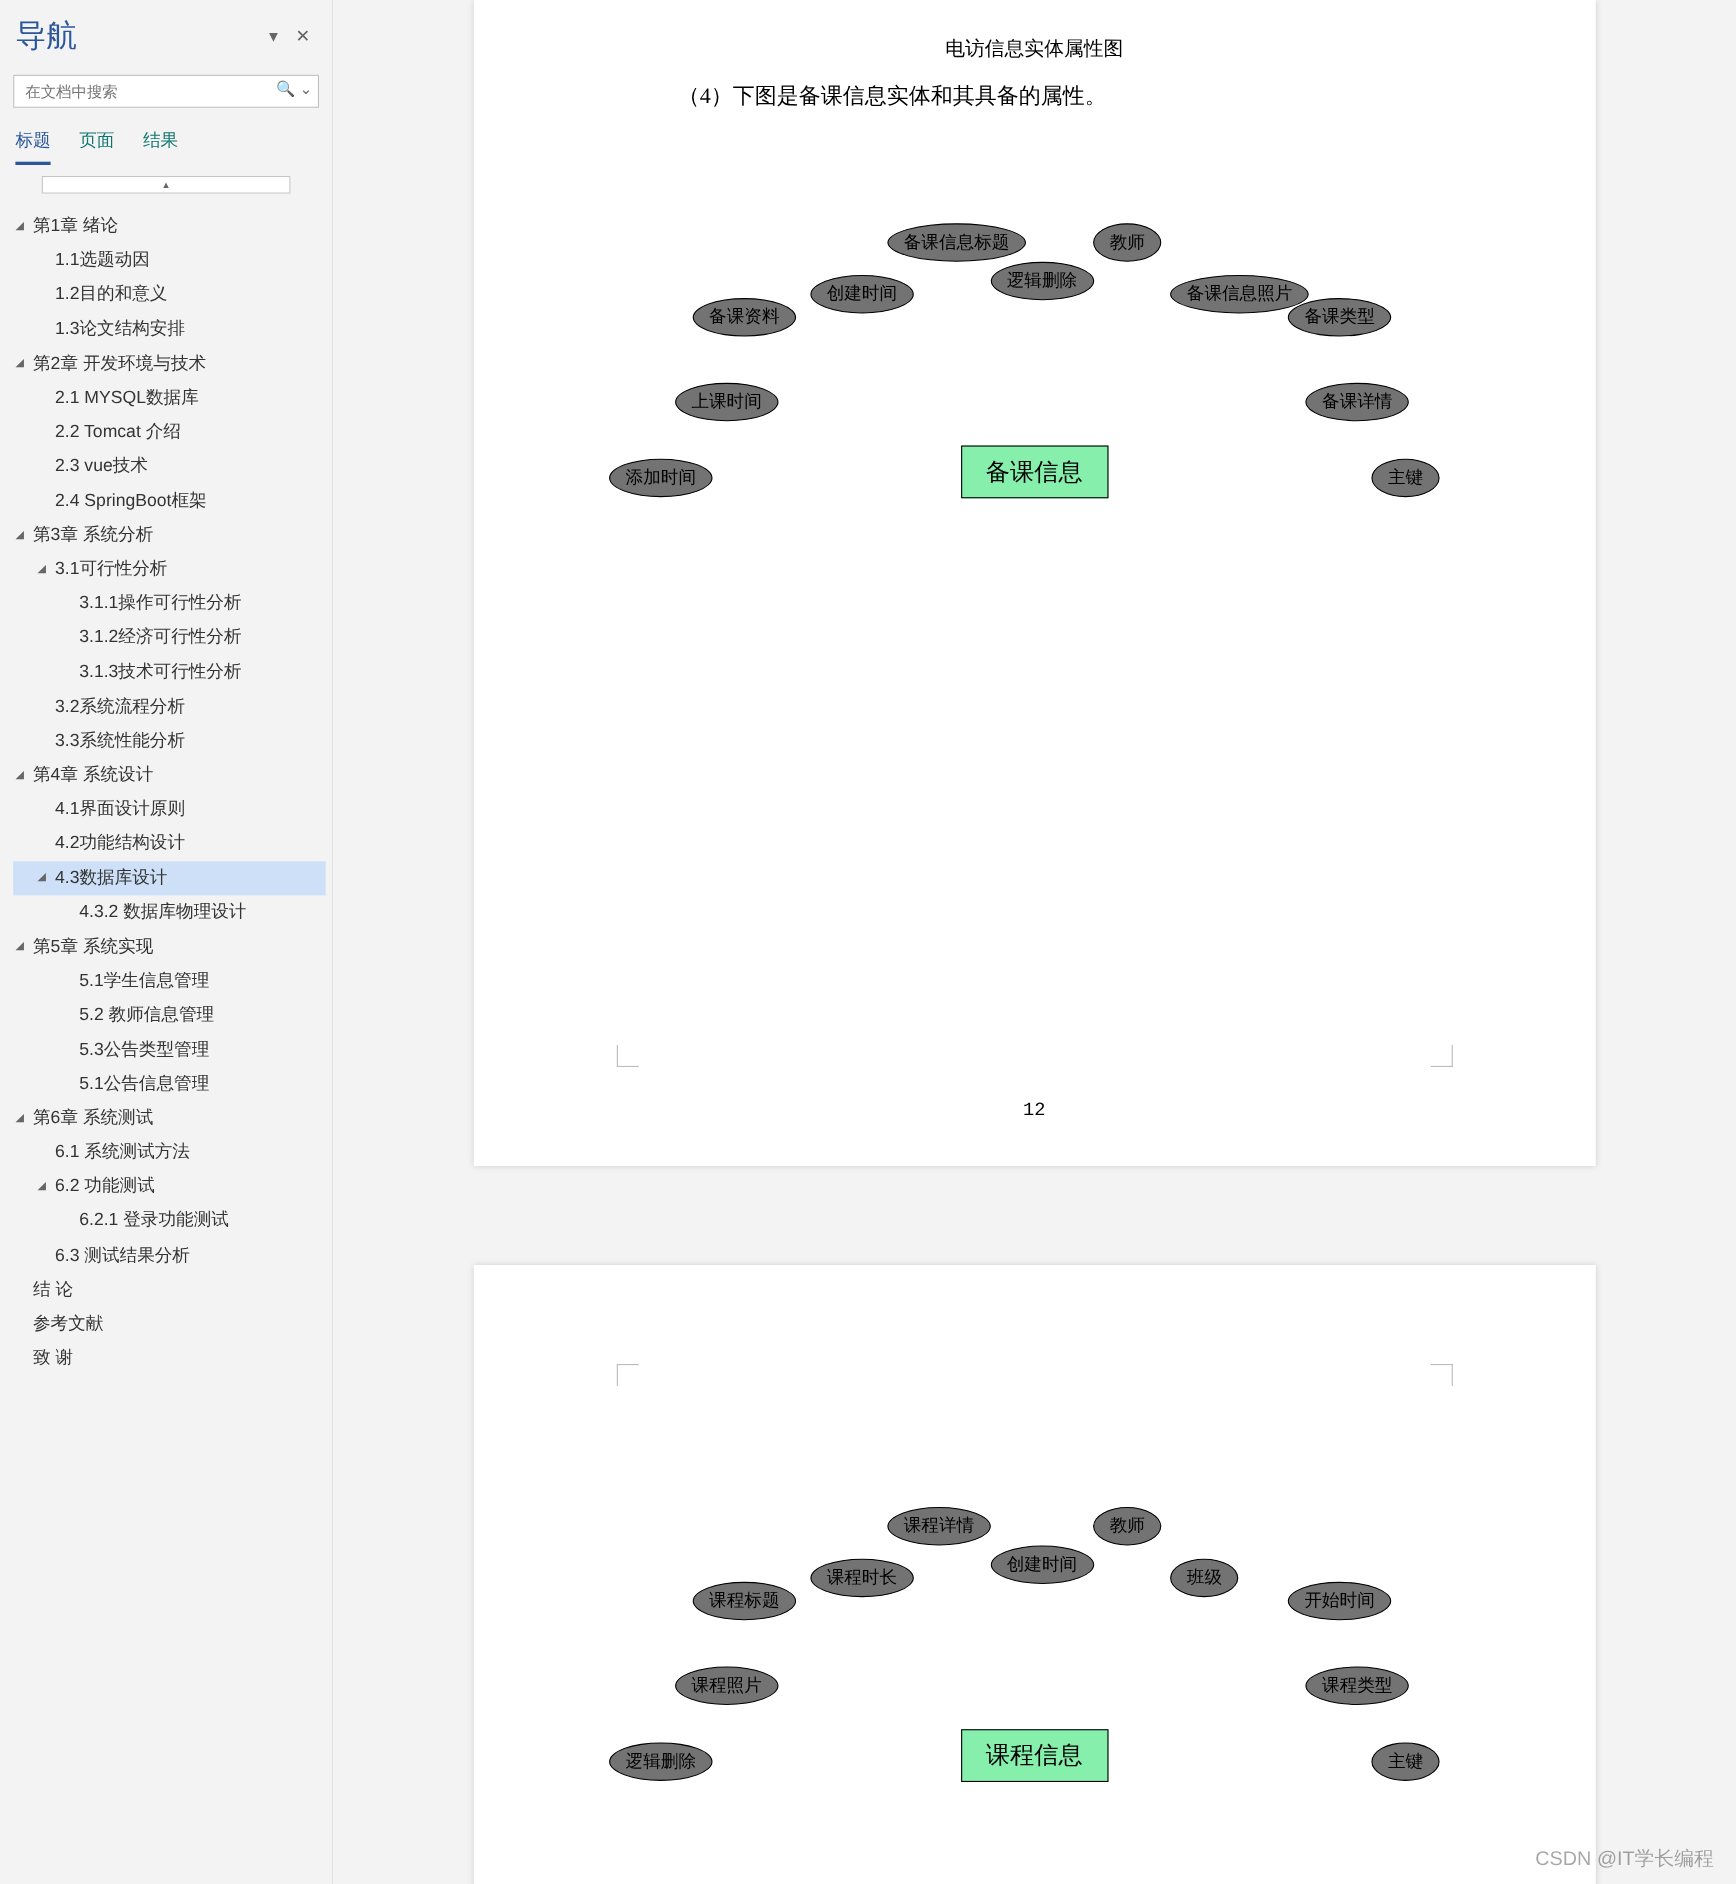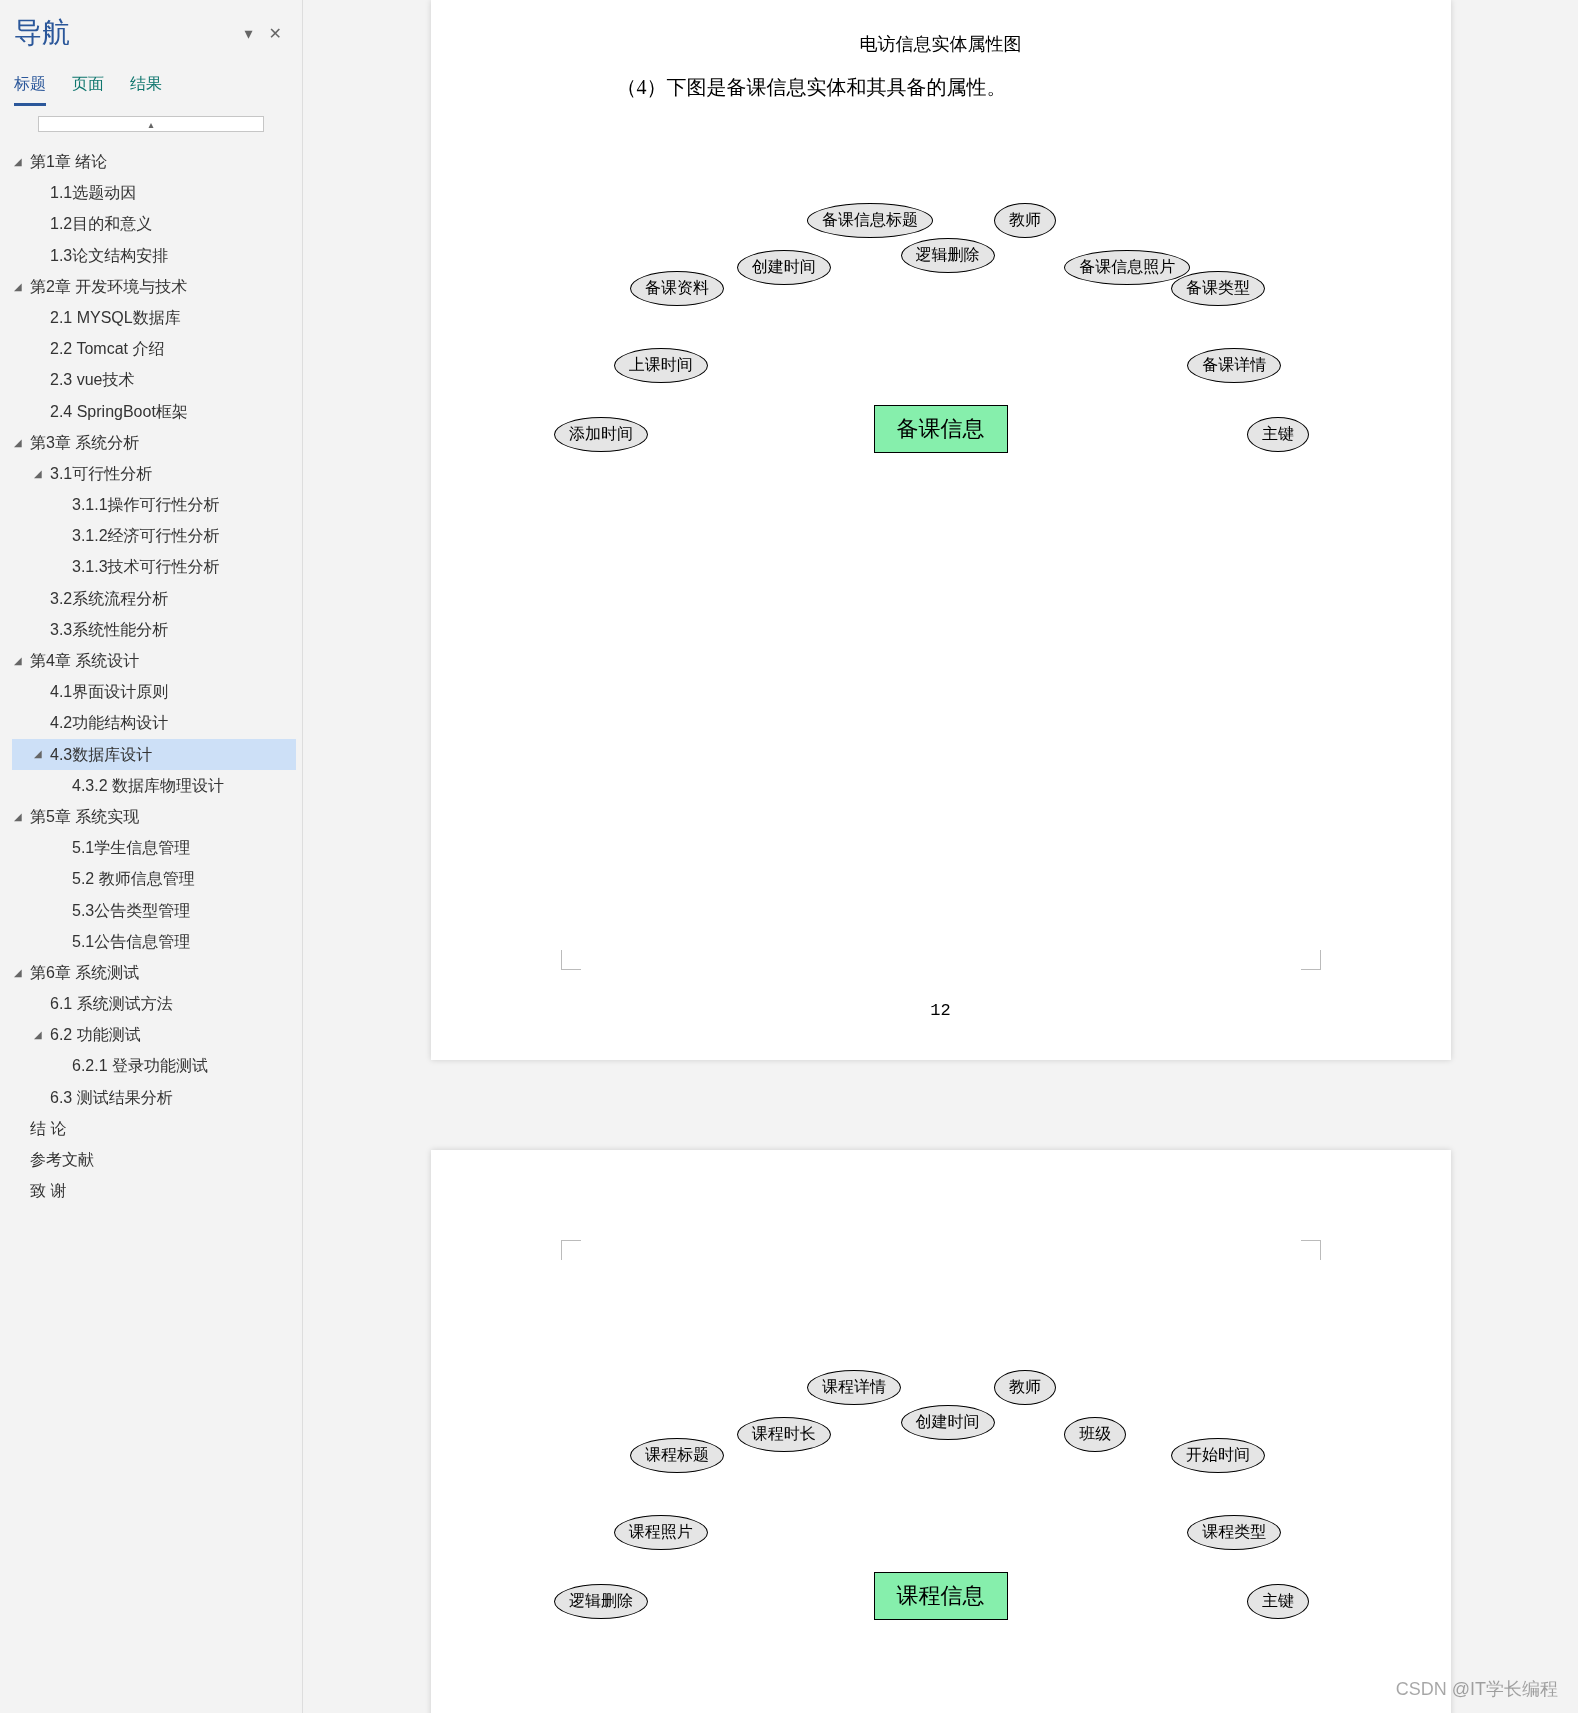--- a/index.html
+++ b/index.html
@@ -24,35 +24,42 @@
 .doc-area { flex: 1; background: #f3f3f3; overflow-y: auto; position: relative; }
 .page { width: 1020px; min-height: 690px; background: #fff; margin: 0 auto 90px auto; box-shadow: 0 0 6px rgba(0,0,0,.15); position: relative; padding: 40px 80px 60px 80px; }
 .page .corner { position: absolute; width: 20px; height: 20px; border-color: #bbb; }
 .corner.bl { bottom: 90px; left: 130px; border-left: 1px solid #bbb; border-bottom: 1px solid #bbb; }
 .corner.br { bottom: 90px; right: 130px; border-right: 1px solid #bbb; border-bottom: 1px solid #bbb; }
 .corner.tl { top: 90px; left: 130px; border-left: 1px solid #bbb; border-top: 1px solid #bbb; }
 .corner.tr { top: 90px; right: 130px; border-right: 1px solid #bbb; border-top: 1px solid #bbb; }
 .caption { text-align: center; font-size: 18px; font-family: SimSun, serif; margin: 12px 0 18px 0; }
 .para { font-size: 20px; font-family: SimSun, serif; padding-left: 106px; margin: 8px 0 12px 0; }
 .er-diagram { position: relative; width: 720px; height: 340px; margin: 10px auto 40px auto; }
-.bubble { position: absolute; border: 1.5px solid #000; border-radius: 50%; padding: 6px 14px; background: #e5e5e5; font-size: 16px; font-family: Liberation Serif, serif; white-space: nowrap; }
+.bubble { position: absolute; border: 1.5px solid #000; border-radius: 50%; padding: 6px 14px; background: #737373; font-size: 16px; font-family: Liberation Serif, serif; white-space: nowrap; }
 .entity { position: absolute; border: 1.5px solid #000; padding: 8px 22px; background: #86efac; font-size: 22px; font-family: SimSun, serif; left: 50%; transform: translateX(-50%); bottom: 0; }
 .er-diagram svg { position: absolute; inset: 0; width: 100%; height: 100%; z-index: -1; }
 .er-diagram svg line { stroke: #000; stroke-width: 1; }
 .page-num { position: absolute; bottom: 40px; left: 50%; transform: translateX(-50%); font-size: 17px; font-family: Liberation Mono, monospace; }
 .watermark { position: fixed; bottom: 12px; right: 20px; color: rgba(0,0,0,.35); font-size: 18px; }
 </style>
 </head>
 <body>
 
 <div class="nav-pane">
   <div class="nav-header">
     <div class="nav-title">导航</div>
     <div class="ic">▾</div>
     <div class="ic">✕</div>
+  </div>
+  <div class="search-wrap">
+    <input class="search-input" placeholder="在文档中搜索" style="">
+    <div class="search-icons">
+      <span>🔍</span>
+      <span>⌄</span>
+    </div>
   </div>
   <div class="tabs" id="tabs">
       <div class="tab active">标题</div>
       <div class="tab">页面</div>
       <div class="tab">结果</div>
     </div>
   <div class="jump-bar">▴</div>
   <div class="tree" id="tree">
       <div class="node ind0">
         <span class="caret" style="font-size: 10px;">◢</span>

